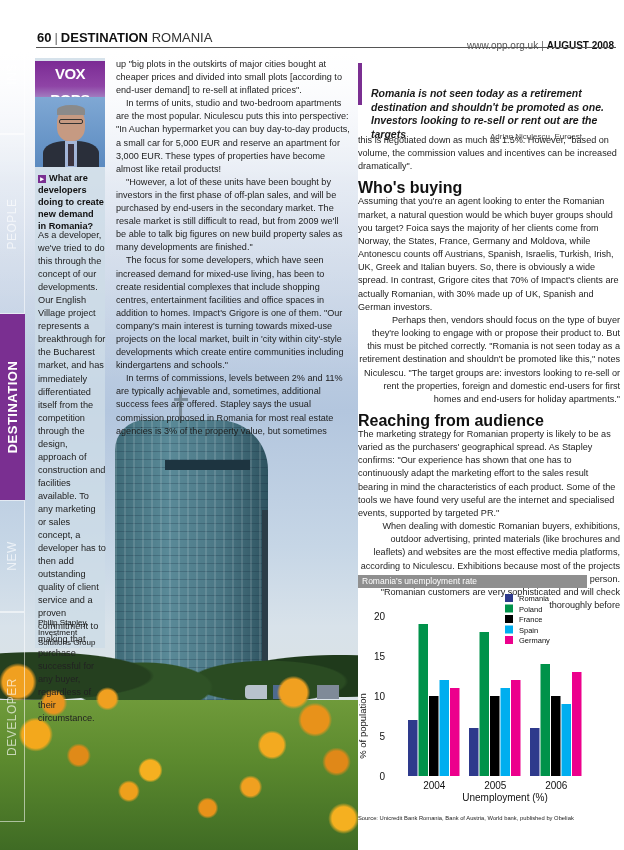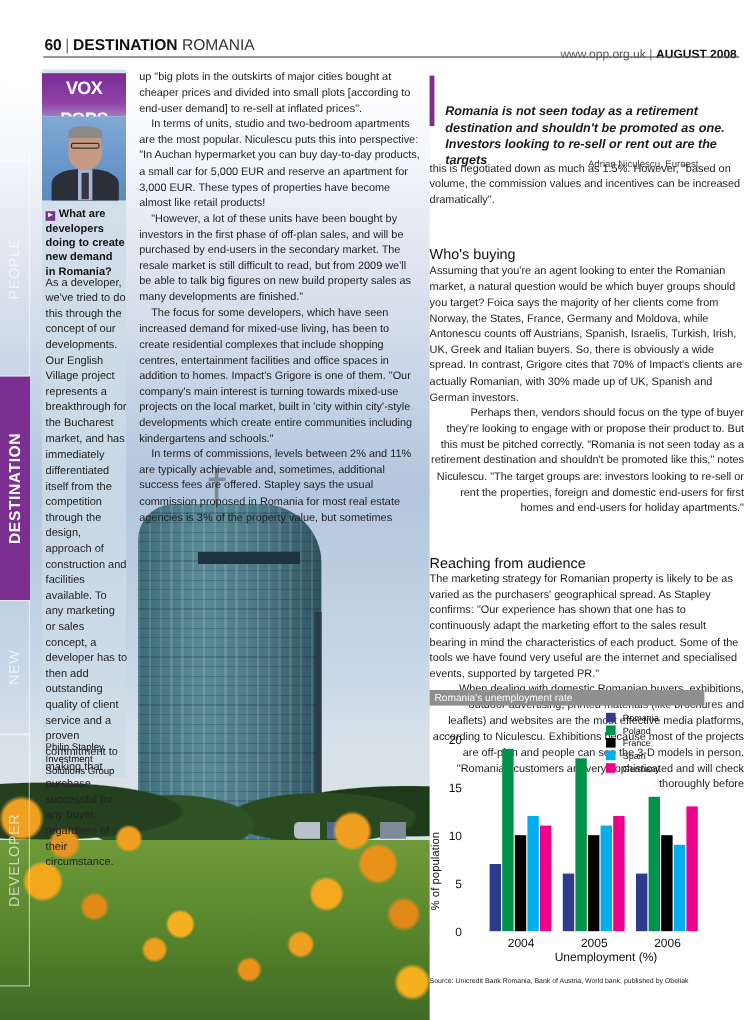--- a/index.html
+++ b/index.html
@@ -91,21 +91,21 @@
   
   .col-mid { position: absolute; left: 116px; top: 58px; width: 235px; font-size: 9.1px; line-height: 13.1px; color: #1d1d1d; }
   .col-mid p { text-indent: 0; }
   .col-mid p.ind { text-indent: 10px; }
 
   
   .pullquote { position: absolute; left: 358px; top: 63px; width: 262px; height: 42px; border-left: 4px solid #7a2f91; padding-left: 9px; }
   .pullquote .q { font-size: 10.5px; line-height: 13.6px; font-style: italic; font-weight: bold; color: #1a1a1a; margin-top: 24px; }
   .pq-attr { position: absolute; right: 42px; top: 104px; font-size: 8px; color: #444; margin-top: 28px; }
   .col-right { position: absolute; left: 358px; top: 134px; width: 262px; font-size: 9.1px; line-height: 13.15px; color: #1d1d1d; }
-  .col-right h3 { font-size: 12px; font-weight: normal; margin-top: 24px; line-height: 14px; color: #111; }
+  .col-right h3 { font-size: 16px; font-weight: bold; margin-top: 0; line-height: 14px; color: #111; }
   .col-right p.ind { text-indent: 10px; text-align: right; }
   .col-right .gap { height: 8px; }
 
   
   .chart-header { position: absolute; left: 358px; top: 575px; width: 229px; height: 13px; background: #8f8f8f; color: #fff; font-size: 8.5px; line-height: 13px; padding-left: 4px; }
   #chart { position: absolute; left: 355px; top: 588px; width: 265px; height: 215px; }
   .chart-source { position: absolute; left: 358px; top: 815px; font-size: 5.8px; color: #222; }
 </style>
 </head>
 <body>

